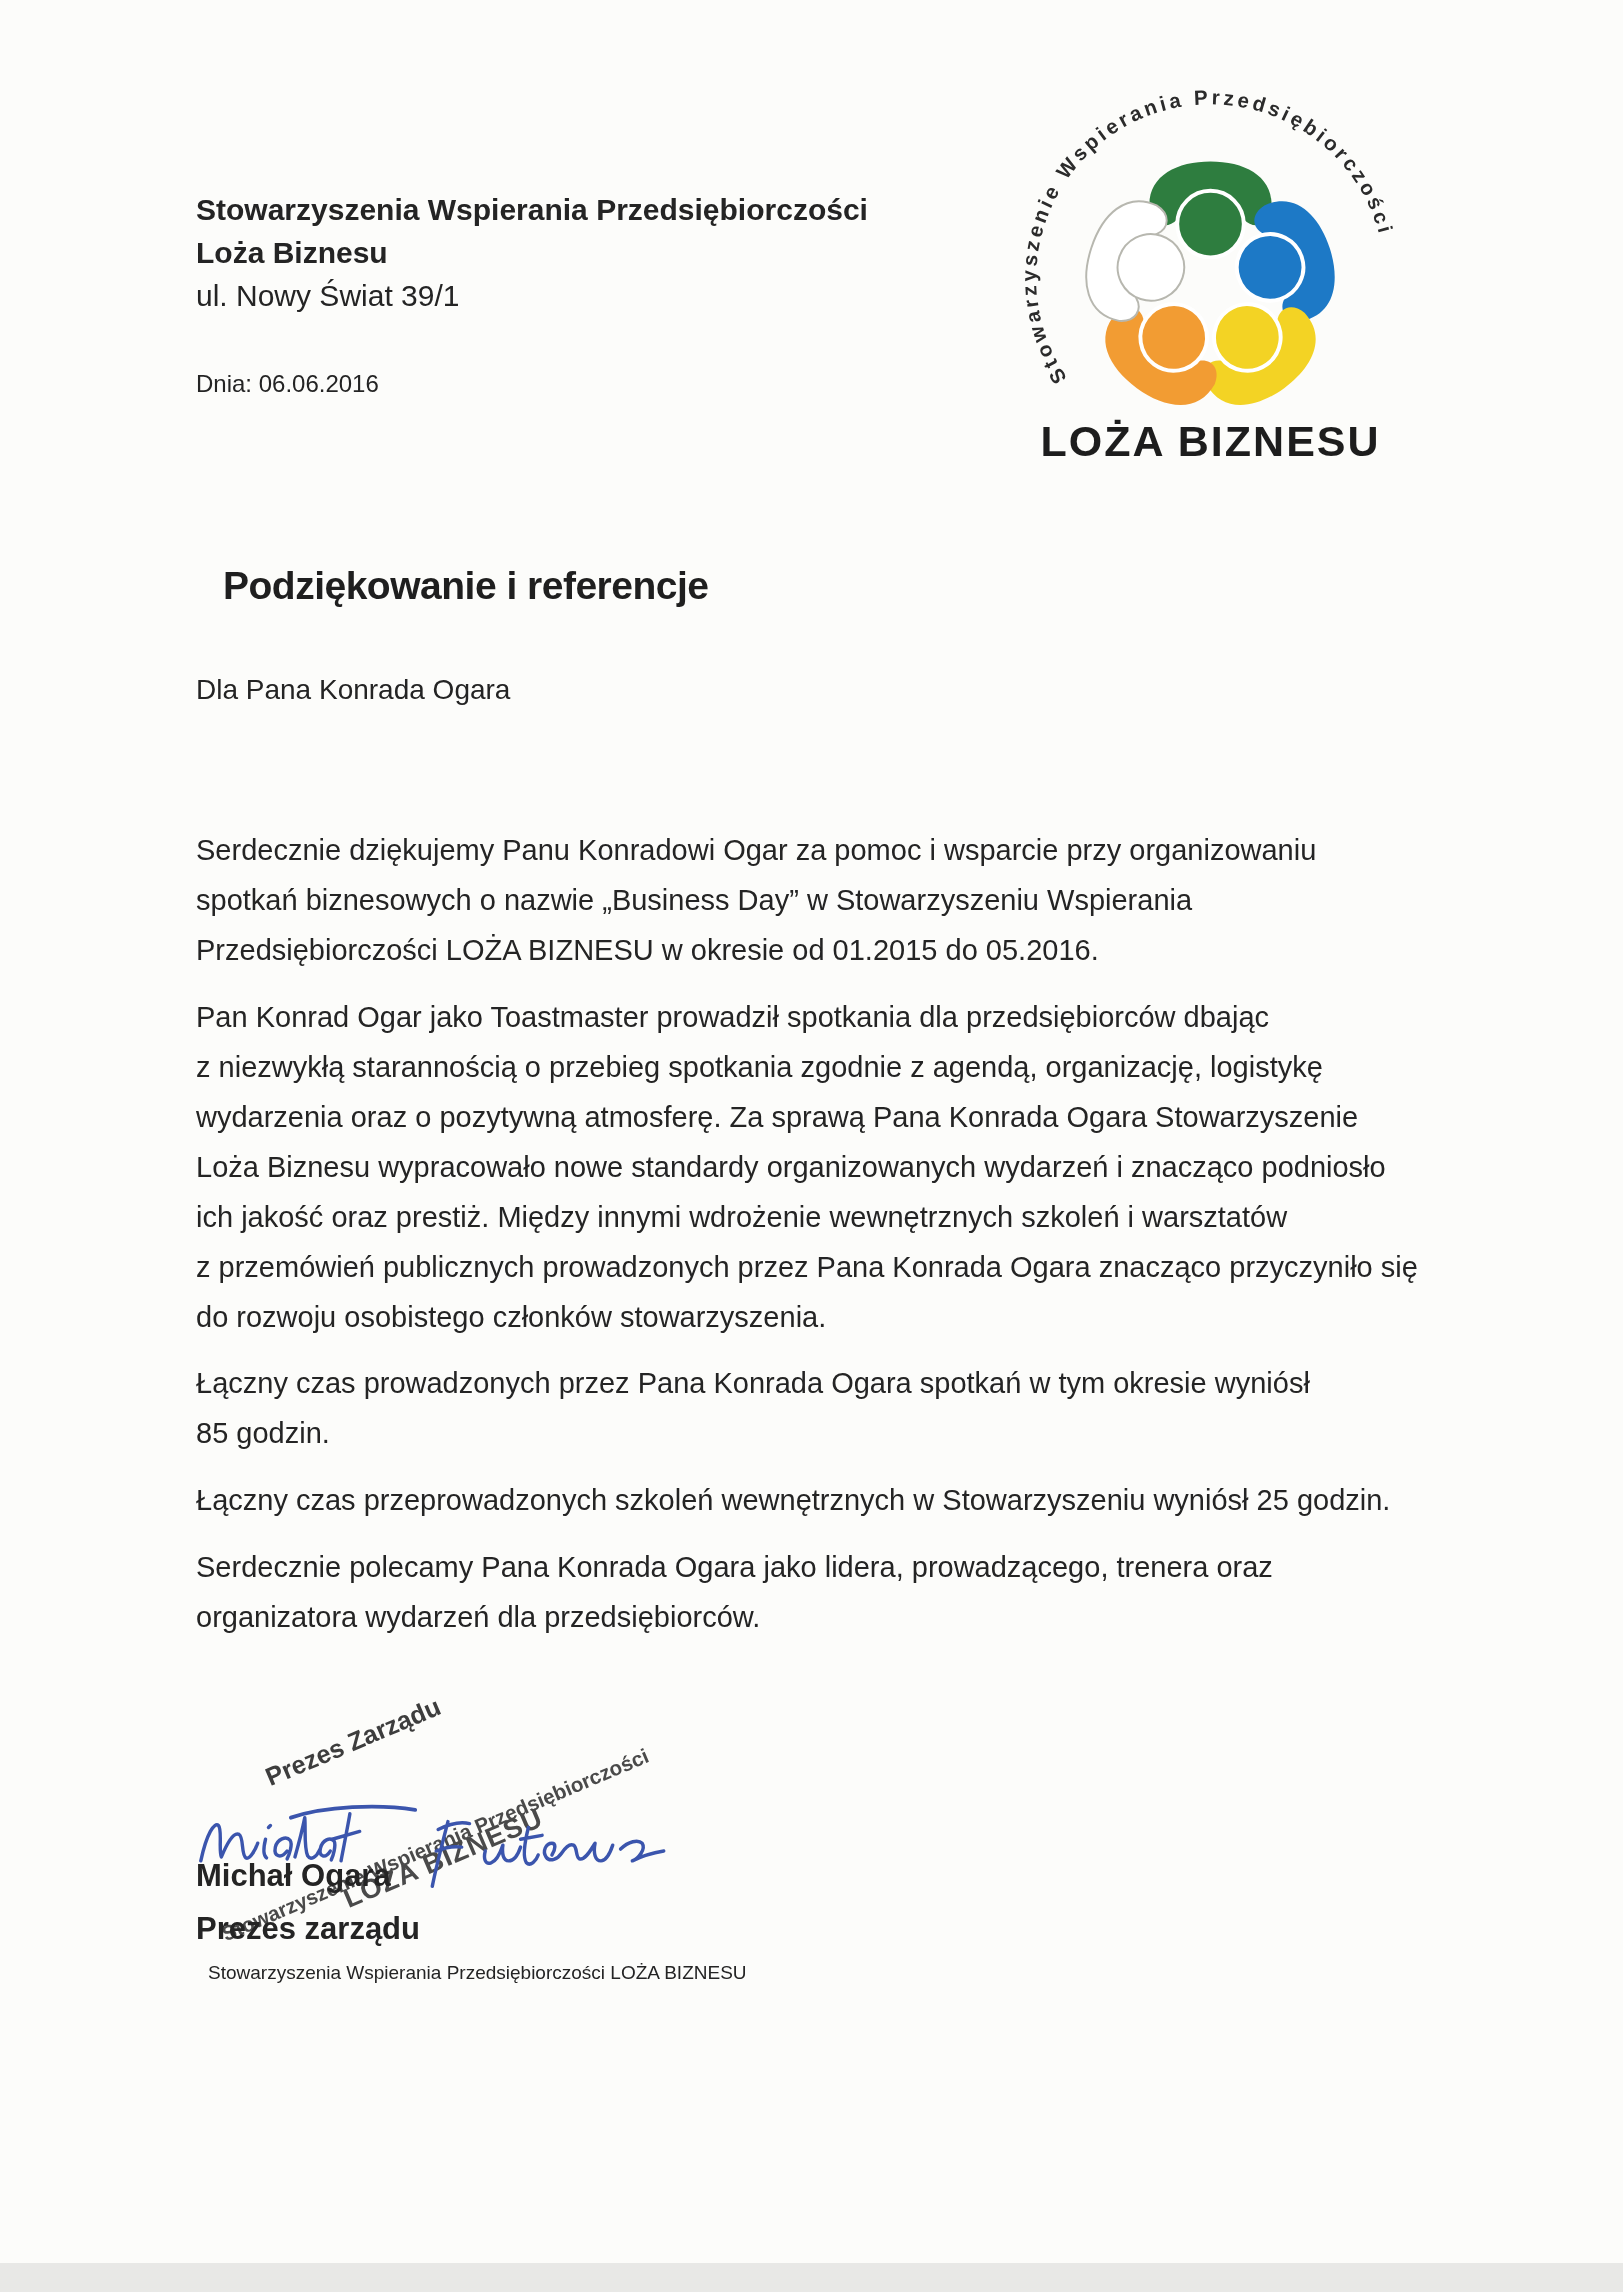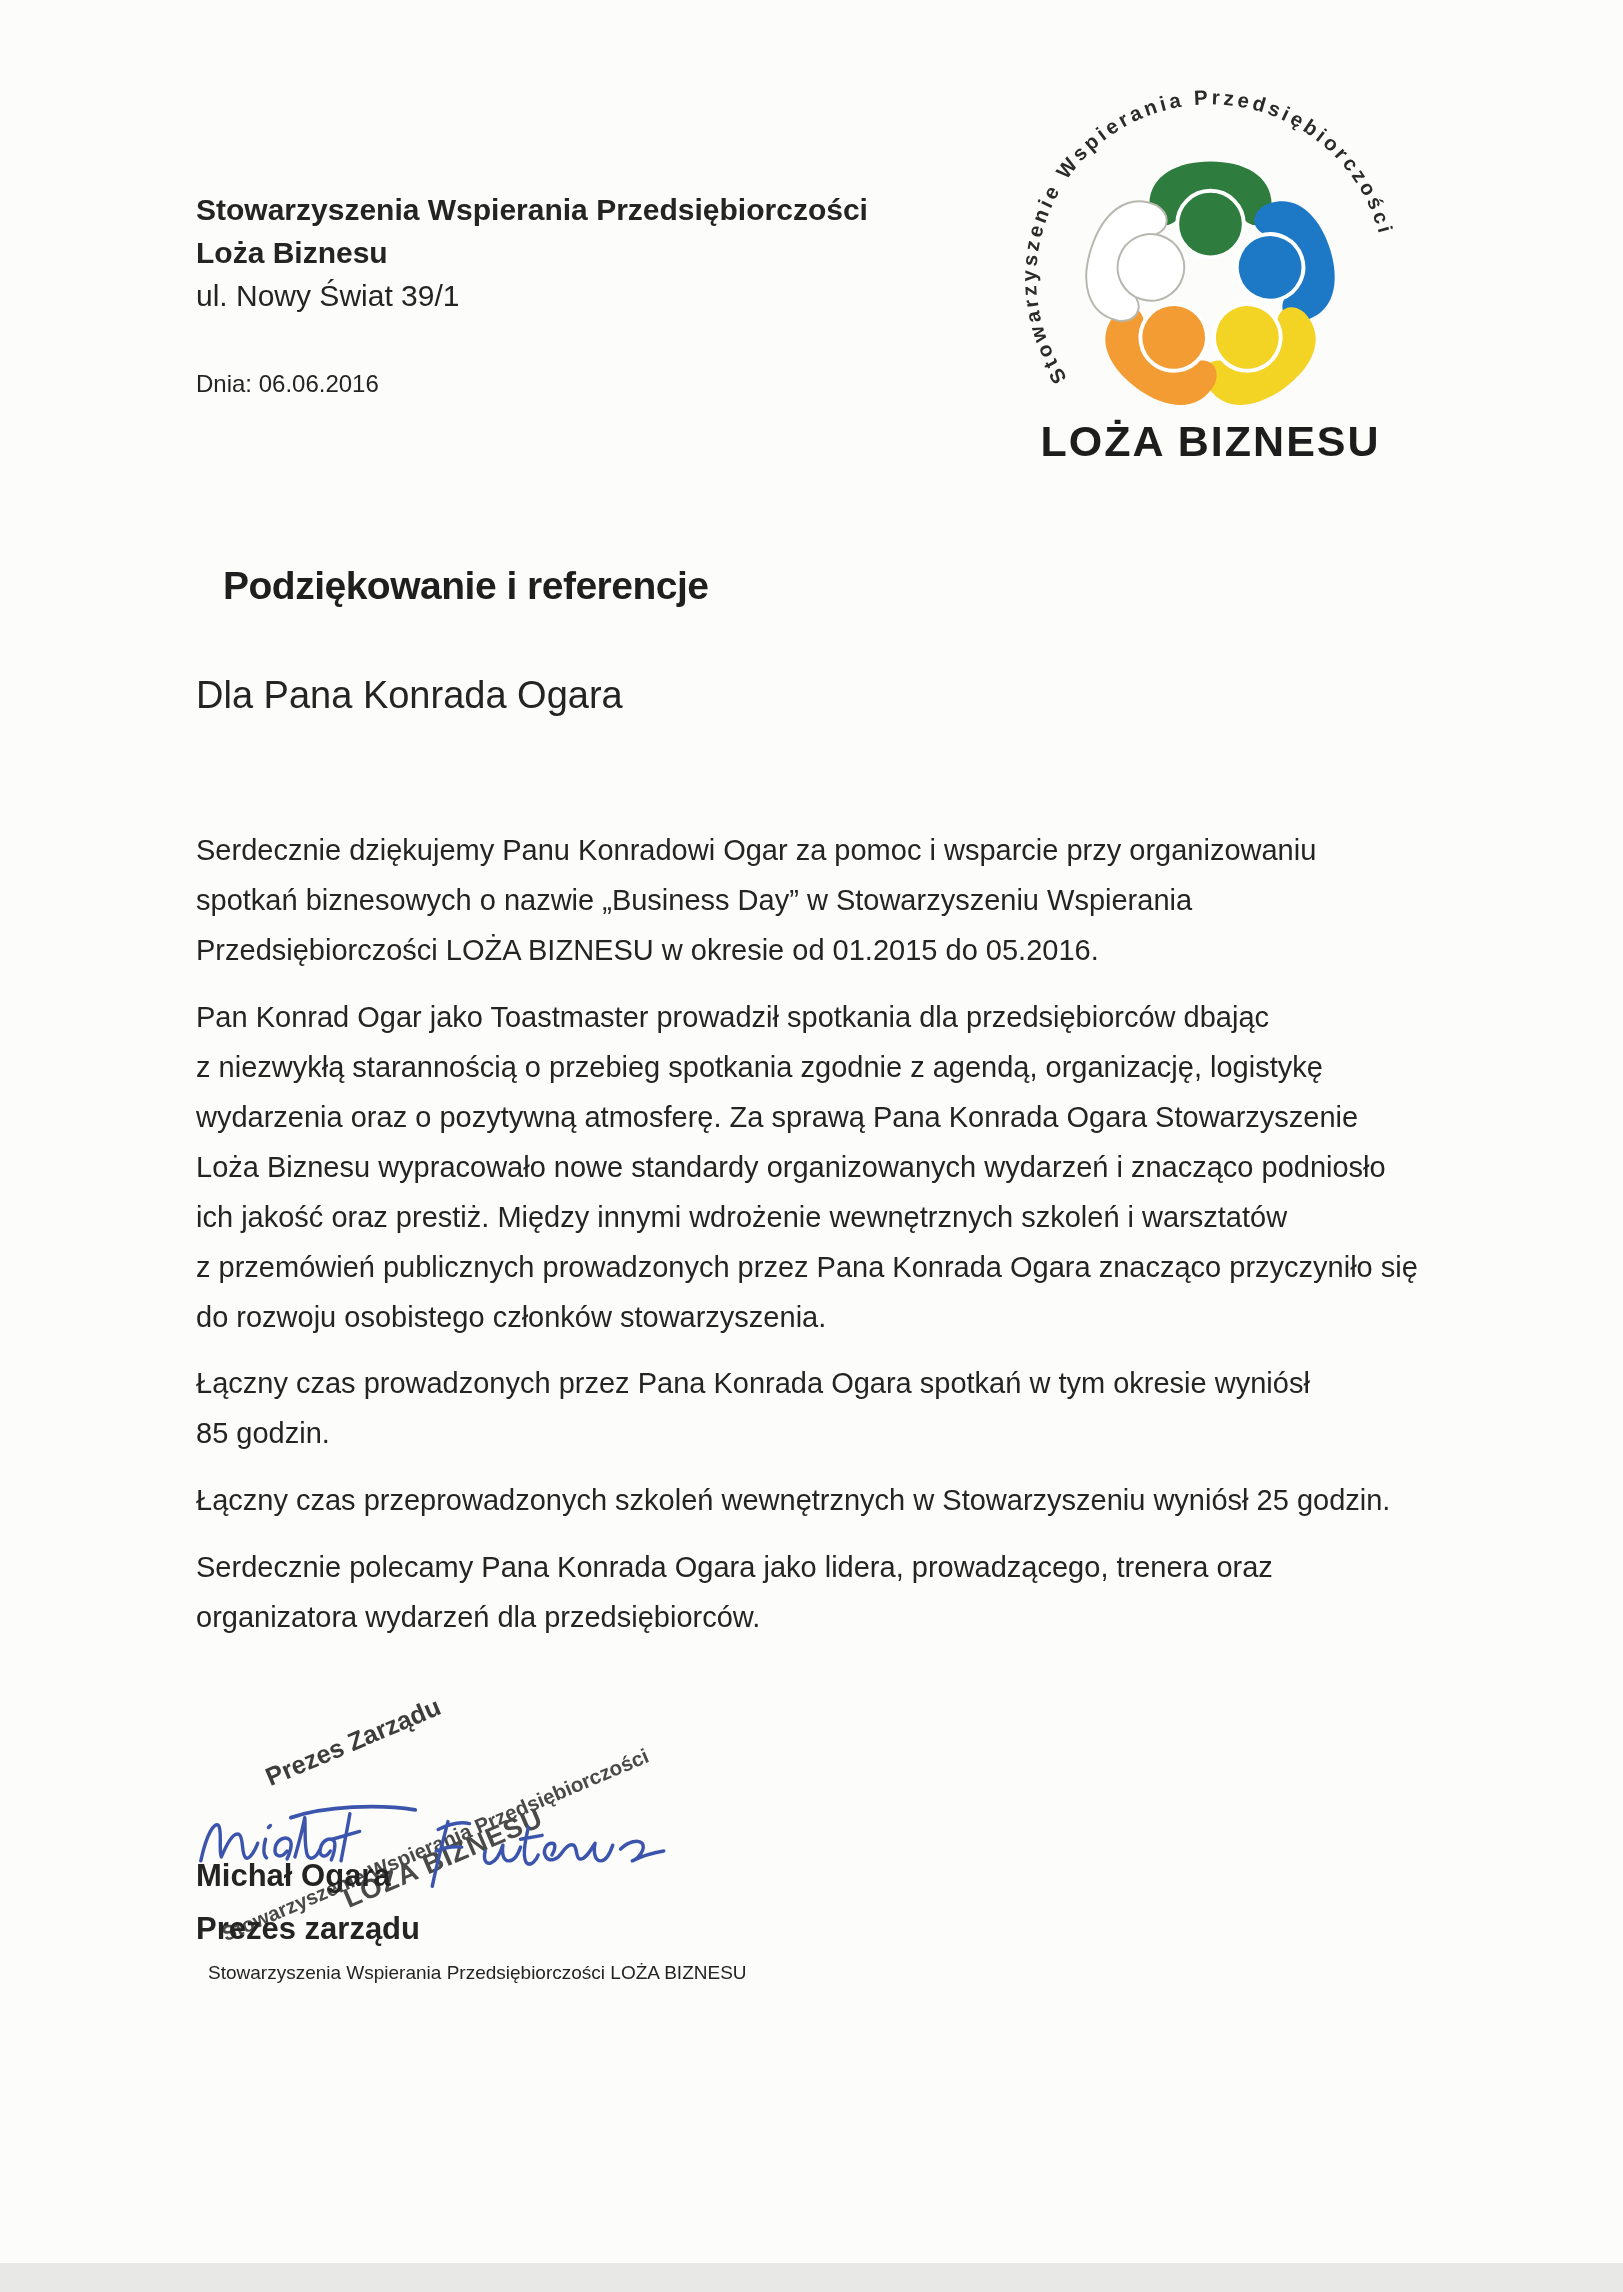--- a/index.html
+++ b/index.html
@@ -16,21 +16,21 @@
   .date { position:absolute; left:196px; top:370px; font-size:24px; color:#242424; }
 
   
   .logo { position:absolute; left:992px; top:86px; width:437px; text-align:center; }
   .logo svg { display:block; }
   .logo-caption { margin-top:2px; font-size:43px; font-weight:bold; letter-spacing:2px; color:#1d1d1d; white-space:nowrap; }
   .arc-label { font-size:21px; font-weight:bold; letter-spacing:3.5px; fill:#2b2b2b; }
 
   
   .title { position:absolute; left:199px; top:564px; font-size:39px; font-weight:bold; letter-spacing:-0.5px; color:#1f1f1f;margin-left:24px; }
-  .recipient { position:absolute; left:196px; top:674px; font-size:38px; color:#242424; }
+  .recipient { position:absolute; left:196px; top:674px; font-size:28px; color:#242424; }
   .letter-body { position:absolute; left:196px; top:825px; width:1402px; font-size:29px; line-height:50px; color:#242424; }
   .letter-body p { white-space:pre-line; margin:0 0 16.7px 0; }
 
   
   .stamp-line { position:absolute; transform-origin:left center; color:#454545; white-space:nowrap; }
   .stamp-1 { left:267px; top:1764px; font-size:25.5px; font-weight:bold; transform:rotate(-23deg); color:#3d3d3d; }
   .stamp-2 { left:223px; top:1923px; font-size:20.6px; font-weight:bold; transform:rotate(-23deg); color:#4a4a4a; }
   .stamp-3 { left:345px; top:1884px; font-size:27.4px; font-weight:bold; letter-spacing:1px; transform:rotate(-23deg); color:#4a4a4a; }
 
   .sig-svg { position:absolute; left:191px; top:1798px; }

